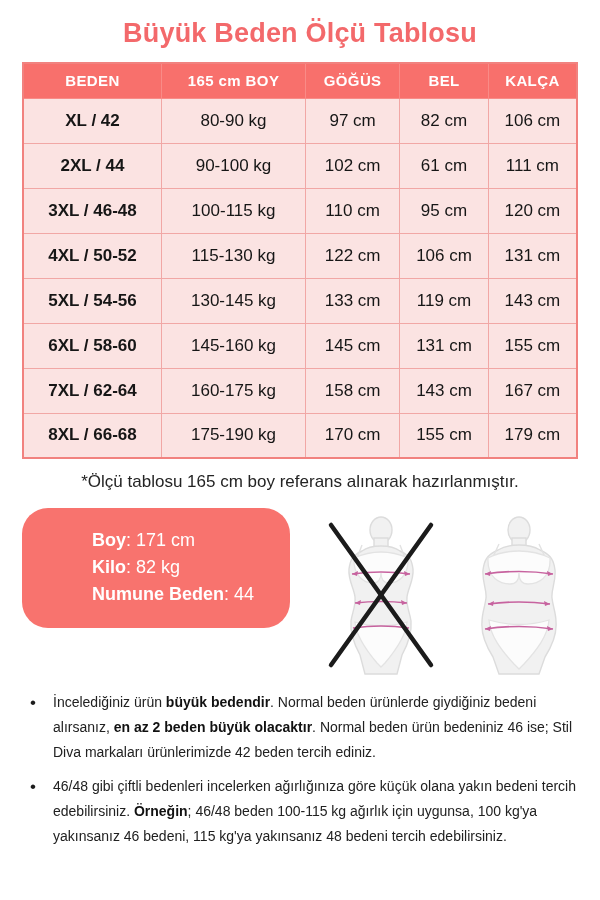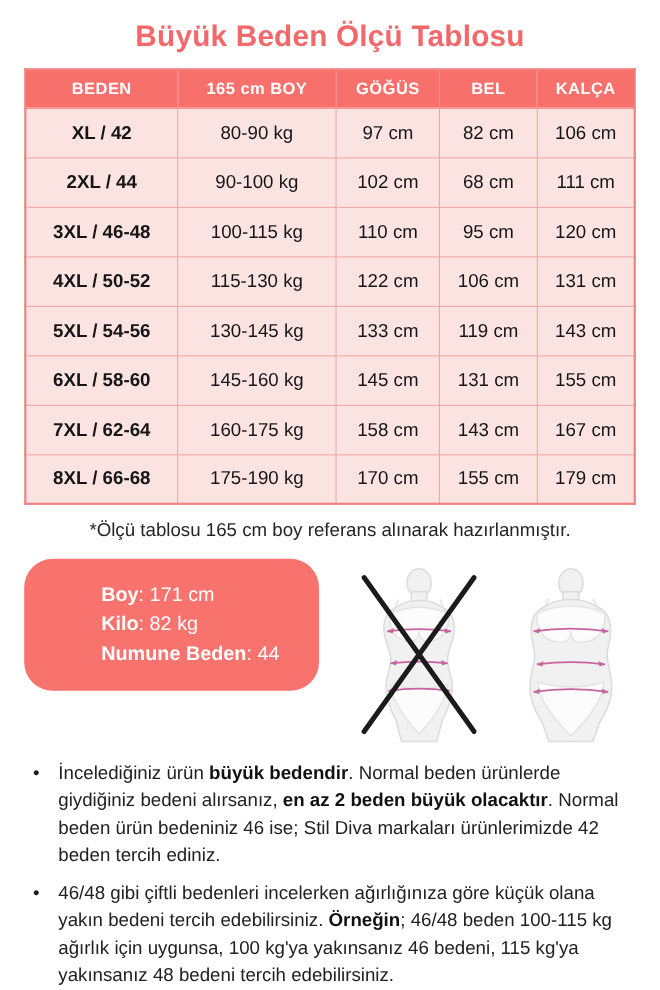--- a/index.html
+++ b/index.html
@@ -60,21 +60,21 @@
 
   .figures {
     flex: 1; display: flex; justify-content: space-between;
     padding: 8px 2px 0 6px;
   }
   .figure svg { display: block; }
 
   .notes { margin: 14px 0 0; padding: 0 24px 0 30px; list-style: none; }
   .note { display: flex; margin: 0 0 9px; }
   .note .marker { flex: none; width: 23px; font-size: 17px; line-height: 25px; color: #1c1c1c; }
-  .note .note-text { font-size: 17px; line-height: 25px; color: #212121; max-width: 528px; }
+  .note .note-text { font-size: 14px; line-height: 25px; color: #212121; max-width: 528px; }
   .note .note-text b { font-weight: bold; color: #111; }
 </style>
 </head>
 <body>
 
 <div class="page">
 
   <h1 class="title">Büyük Beden Ölçü Tablosu</h1>
 
   <table class="size-table">
@@ -99,21 +99,21 @@
           <td>XL / 42</td>
           <td>80-90 kg</td>
           <td>97 cm</td>
           <td>82 cm</td>
           <td>106 cm</td>
         </tr>
         <tr>
           <td>2XL / 44</td>
           <td>90-100 kg</td>
           <td>102 cm</td>
-          <td>68 cm</td>
+          <td>61 cm</td>
           <td>111 cm</td>
         </tr>
         <tr>
           <td>3XL / 46-48</td>
           <td>100-115 kg</td>
           <td>110 cm</td>
           <td>95 cm</td>
           <td>120 cm</td>
         </tr>
         <tr>

